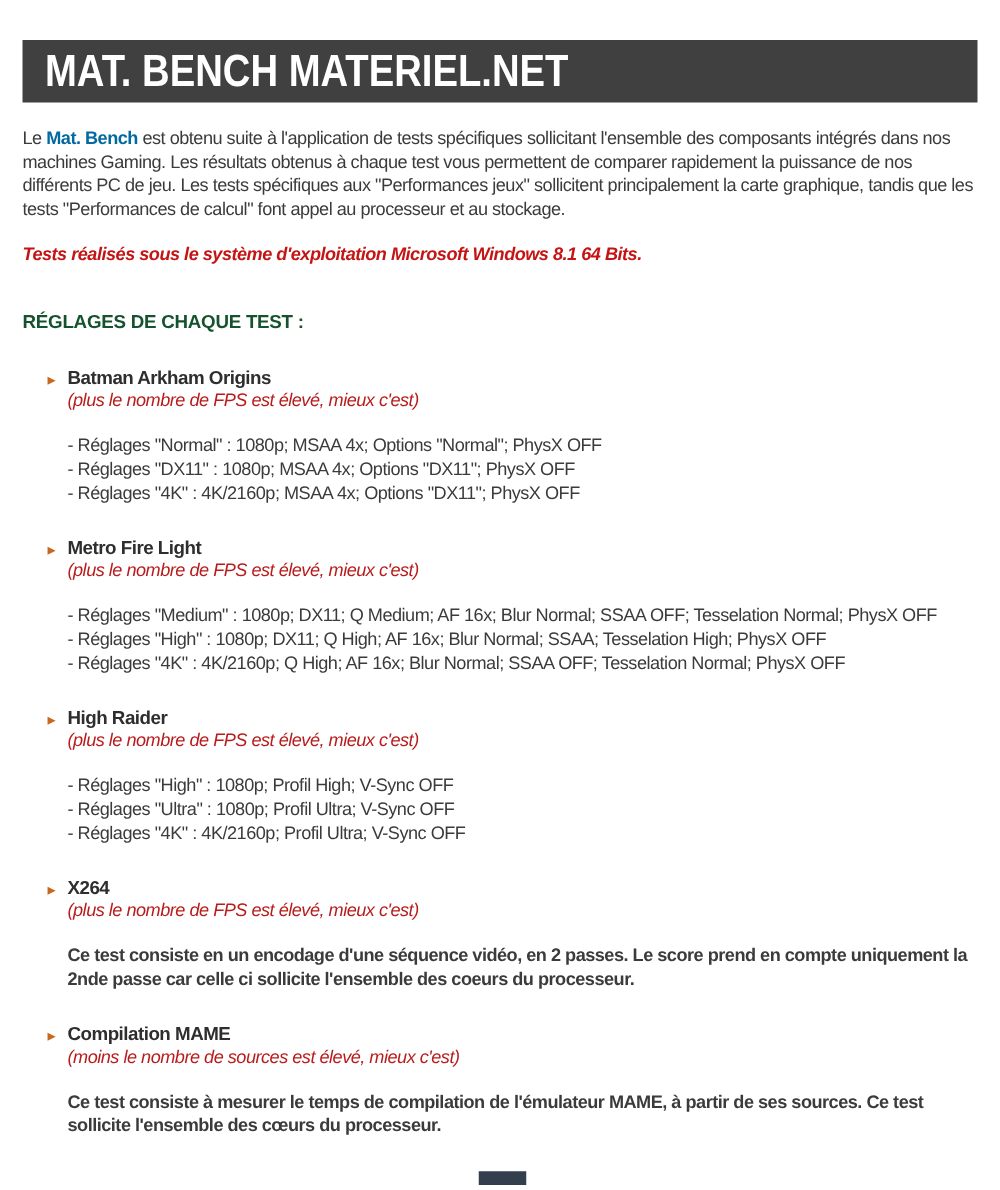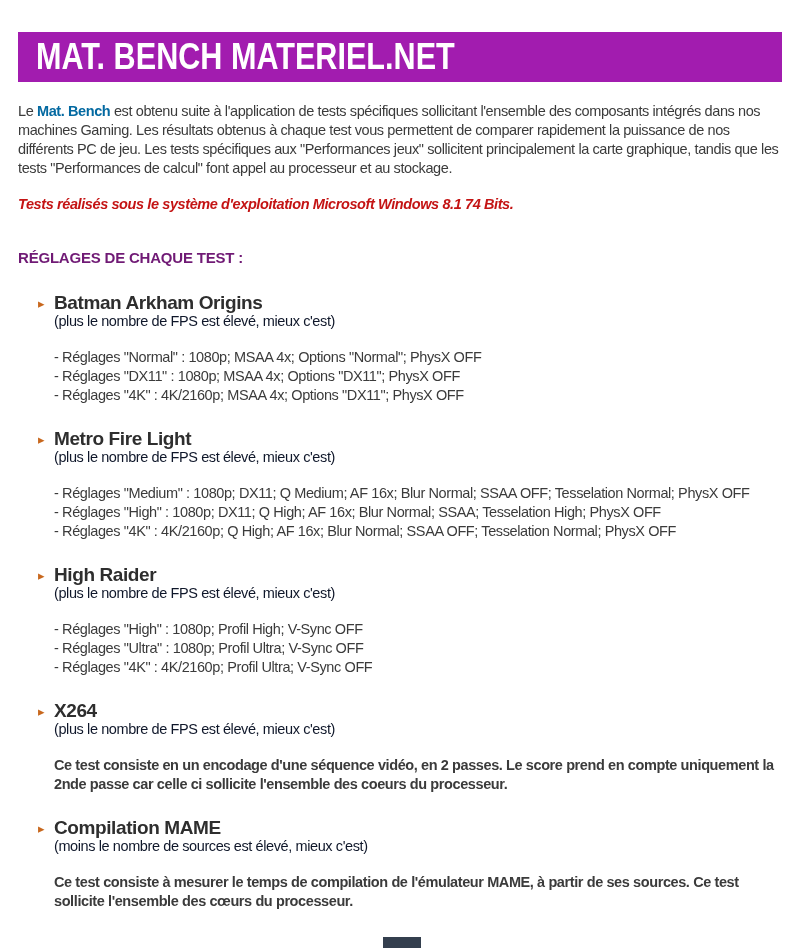--- a/index.html
+++ b/index.html
@@ -10,21 +10,21 @@
     font-family: "Liberation Sans", sans-serif;
     color: #3b3b3b;
     -webkit-font-smoothing: antialiased;
   }
   .page { position: relative; width: 800px; min-height: 952px; overflow: hidden; }
 
   
   .banner {
     margin: 32px 18px 0 18px;
     height: 50px;
-    background: #a21caf;
+    background: #404040;
     display: flex;
     align-items: center;
   }
   .banner h1 {
     margin: 0 0 0 18px;
     font-size: 36px;
     font-weight: 800;
     color: #ffffff;
     letter-spacing: 0px;
     transform: scaleX(0.85);
@@ -39,45 +39,45 @@
   .os-note {
     margin: 17px 0 0 0;
     color: #c41414;
     font-style: italic;
     font-weight: 700;
   }
   .settings-heading {
     margin: 34px 0 0 0;
     font-size: 15px;
     font-weight: 700;
-    color: #701a75;
+    color: #14532d;
     letter-spacing: -0.2px;
   }
   .preamble { margin: 22px 0 0 0; }
 
   
   .test { position: relative; padding-left: 36px; margin-top: 24px; }
   .test:first-of-type { margin-top: 26px; }
   .bullet {
     position: absolute;
     left: 20px;
     top: 1px;
     color: #c8681e;
     font-size: 13px;
     line-height: 19px;
   }
   .test h3 {
     margin: 0;
-    font-size: 19px;
+    font-size: 15px;
     font-weight: 700;
     color: #2e2e2e;
     line-height: 19px;
     letter-spacing: -0.4px;
   }
-  .test .note { margin: 0; color: #0f172a; }
+  .test .note { margin: 0; font-style: italic; color: #b91c1c; }
   .test .lines { margin-top: 17px; }
   .test .lines div { line-height: 19px; }
   .test .desc { margin: 17px 0 0 0; font-weight: bold; }
 
   
   .next-banner-peek {
     position: absolute;
     left: 383px;
     top: 937px;
     width: 38px;
@@ -91,21 +91,21 @@
 <div class="page">
 
   <header class="banner">
     <h1>MAT. BENCH MATERIEL.NET</h1>
   </header>
 
   <div class="content">
 
     <p class="intro"><span>Le </span><b>Mat. Bench</b><span> est obtenu suite à l'application de tests spécifiques sollicitant l'ensemble des composants intégrés dans nos machines Gaming. Les résultats obtenus à chaque test vous permettent de comparer rapidement la puissance de nos différents PC de jeu. Les tests spécifiques aux "Performances jeux" sollicitent principalement la carte graphique, tandis que les tests "Performances de calcul" font appel au processeur et au stockage.</span></p>
 
-    <p class="os-note">Tests réalisés sous le système d'exploitation Microsoft Windows 8.1 74 Bits.</p>
+    <p class="os-note">Tests réalisés sous le système d'exploitation Microsoft Windows 8.1 64 Bits.</p>
 
     <h2 class="settings-heading">RÉGLAGES DE CHAQUE TEST :</h2>
 
 
     <section class="test">
       <span class="bullet">▸</span>
       <h3>Batman Arkham Origins</h3>
       <p class="note">(plus le nombre de FPS est élevé, mieux c'est)</p>
       <div class="lines">
         <div>- Réglages "Normal" : 1080p; MSAA 4x; Options "Normal"; PhysX OFF</div>

